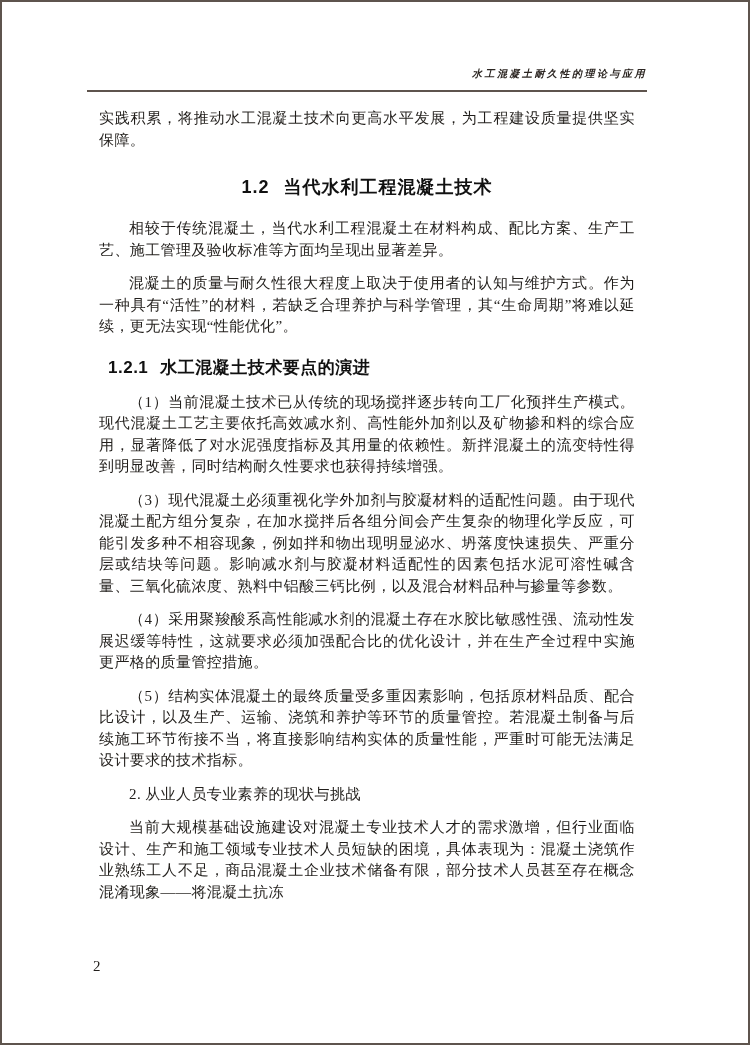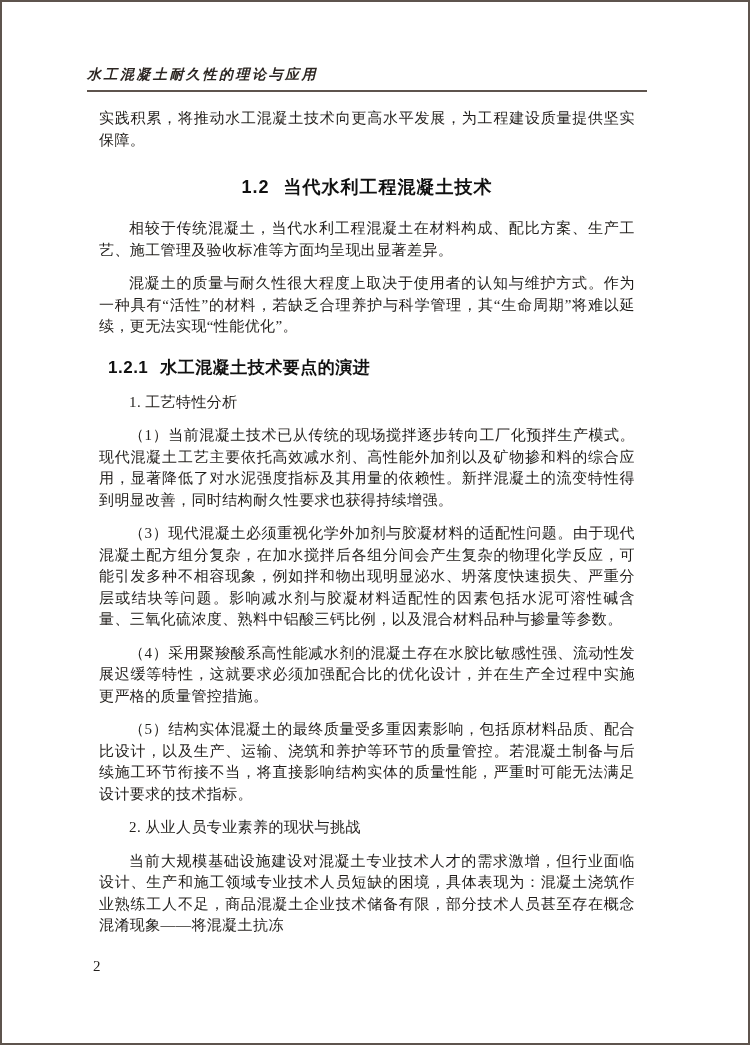--- a/index.html
+++ b/index.html
@@ -17,25 +17,25 @@
     border: 2px solid #5e544d;
     overflow: hidden;
   }
   .content {
     position: absolute;
     left: 85px;
     top: 62px;
     width: 560px;
   }
   .running-head {
-    text-align: left;
+    text-align: right;
     font-family: "DejaVu Serif", "Liberation Serif", serif;
     font-style: italic;
     font-weight: 600;
-    font-size: 14px;
+    font-size: 10px;
     line-height: 20px;
     letter-spacing: 2.5px;
     color: #2c2622;
   }
   .head-rule {
     margin-top: 6px;
     border: none;
     border-top: 2px solid #5e544d;
     height: 0;
   }
@@ -103,21 +103,20 @@
     </h1>
 
     <p class="body-text">相较于传统混凝土，当代水利工程混凝土在材料构成、配比方案、生产工艺、施工管理及验收标准等方面均呈现出显著差异。</p>
 
     <p class="body-text">混凝土的质量与耐久性很大程度上取决于使用者的认知与维护方式。作为一种具有“活性”的材料，若缺乏合理养护与科学管理，其“生命周期”将难以延续，更无法实现“性能优化”。</p>
 
     <h2 class="subsection-heading">
       <span>1.2.1</span><span class="title-gap">水工混凝土技术要点的演进</span>
     </h2>
 
-    <p class="body-text">1. 工艺特性分析</p>
 
 
     <p class="body-text">（1）当前混凝土技术已从传统的现场搅拌逐步转向工厂化预拌生产模式。现代混凝土工艺主要依托高效减水剂、高性能外加剂以及矿物掺和料的综合应用，显著降低了对水泥强度指标及其用量的依赖性。新拌混凝土的流变特性得到明显改善，同时结构耐久性要求也获得持续增强。</p>
 
 
     <p class="body-text">（3）现代混凝土必须重视化学外加剂与胶凝材料的适配性问题。由于现代混凝土配方组分复杂，在加水搅拌后各组分间会产生复杂的物理化学反应，可能引发多种不相容现象，例如拌和物出现明显泌水、坍落度快速损失、严重分层或结块等问题。影响减水剂与胶凝材料适配性的因素包括水泥可溶性碱含量、三氧化硫浓度、熟料中铝酸三钙比例，以及混合材料品种与掺量等参数。</p>
 
     <p class="body-text">（4）采用聚羧酸系高性能减水剂的混凝土存在水胶比敏感性强、流动性发展迟缓等特性，这就要求必须加强配合比的优化设计，并在生产全过程中实施更严格的质量管控措施。</p>
 
     <p class="body-text">（5）结构实体混凝土的最终质量受多重因素影响，包括原材料品质、配合比设计，以及生产、运输、浇筑和养护等环节的质量管控。若混凝土制备与后续施工环节衔接不当，将直接影响结构实体的质量性能，严重时可能无法满足设计要求的技术指标。</p>

